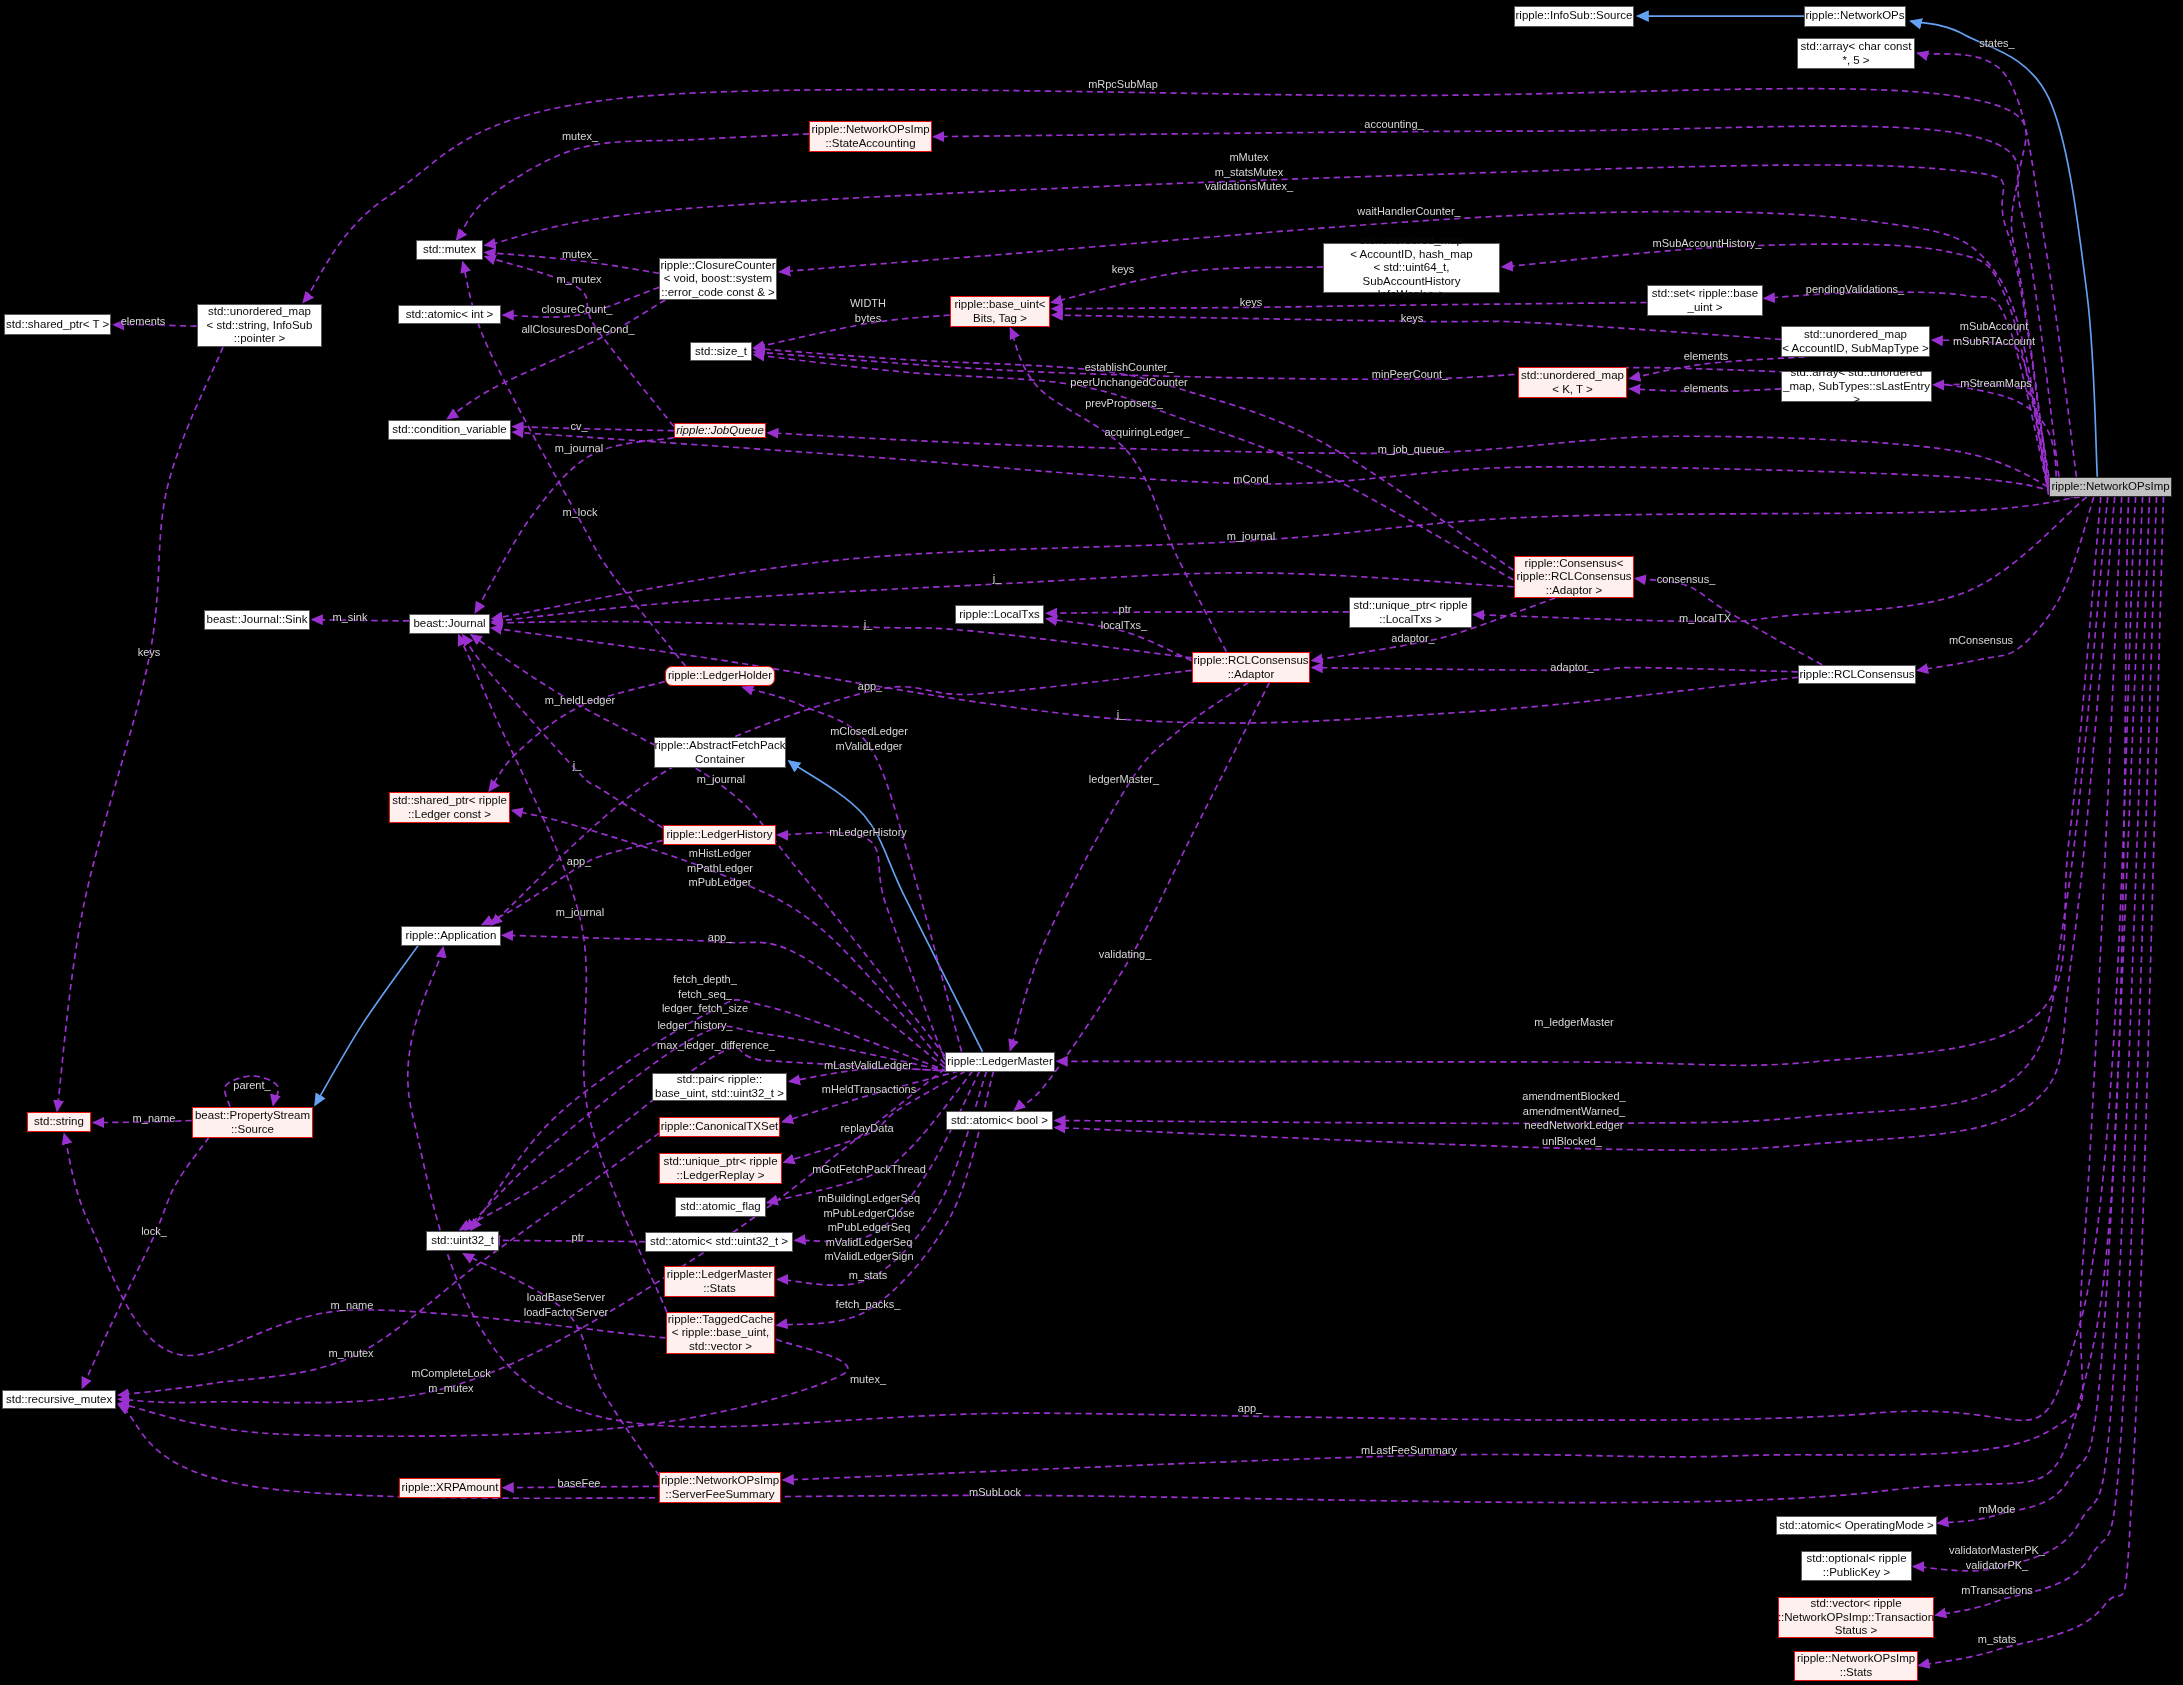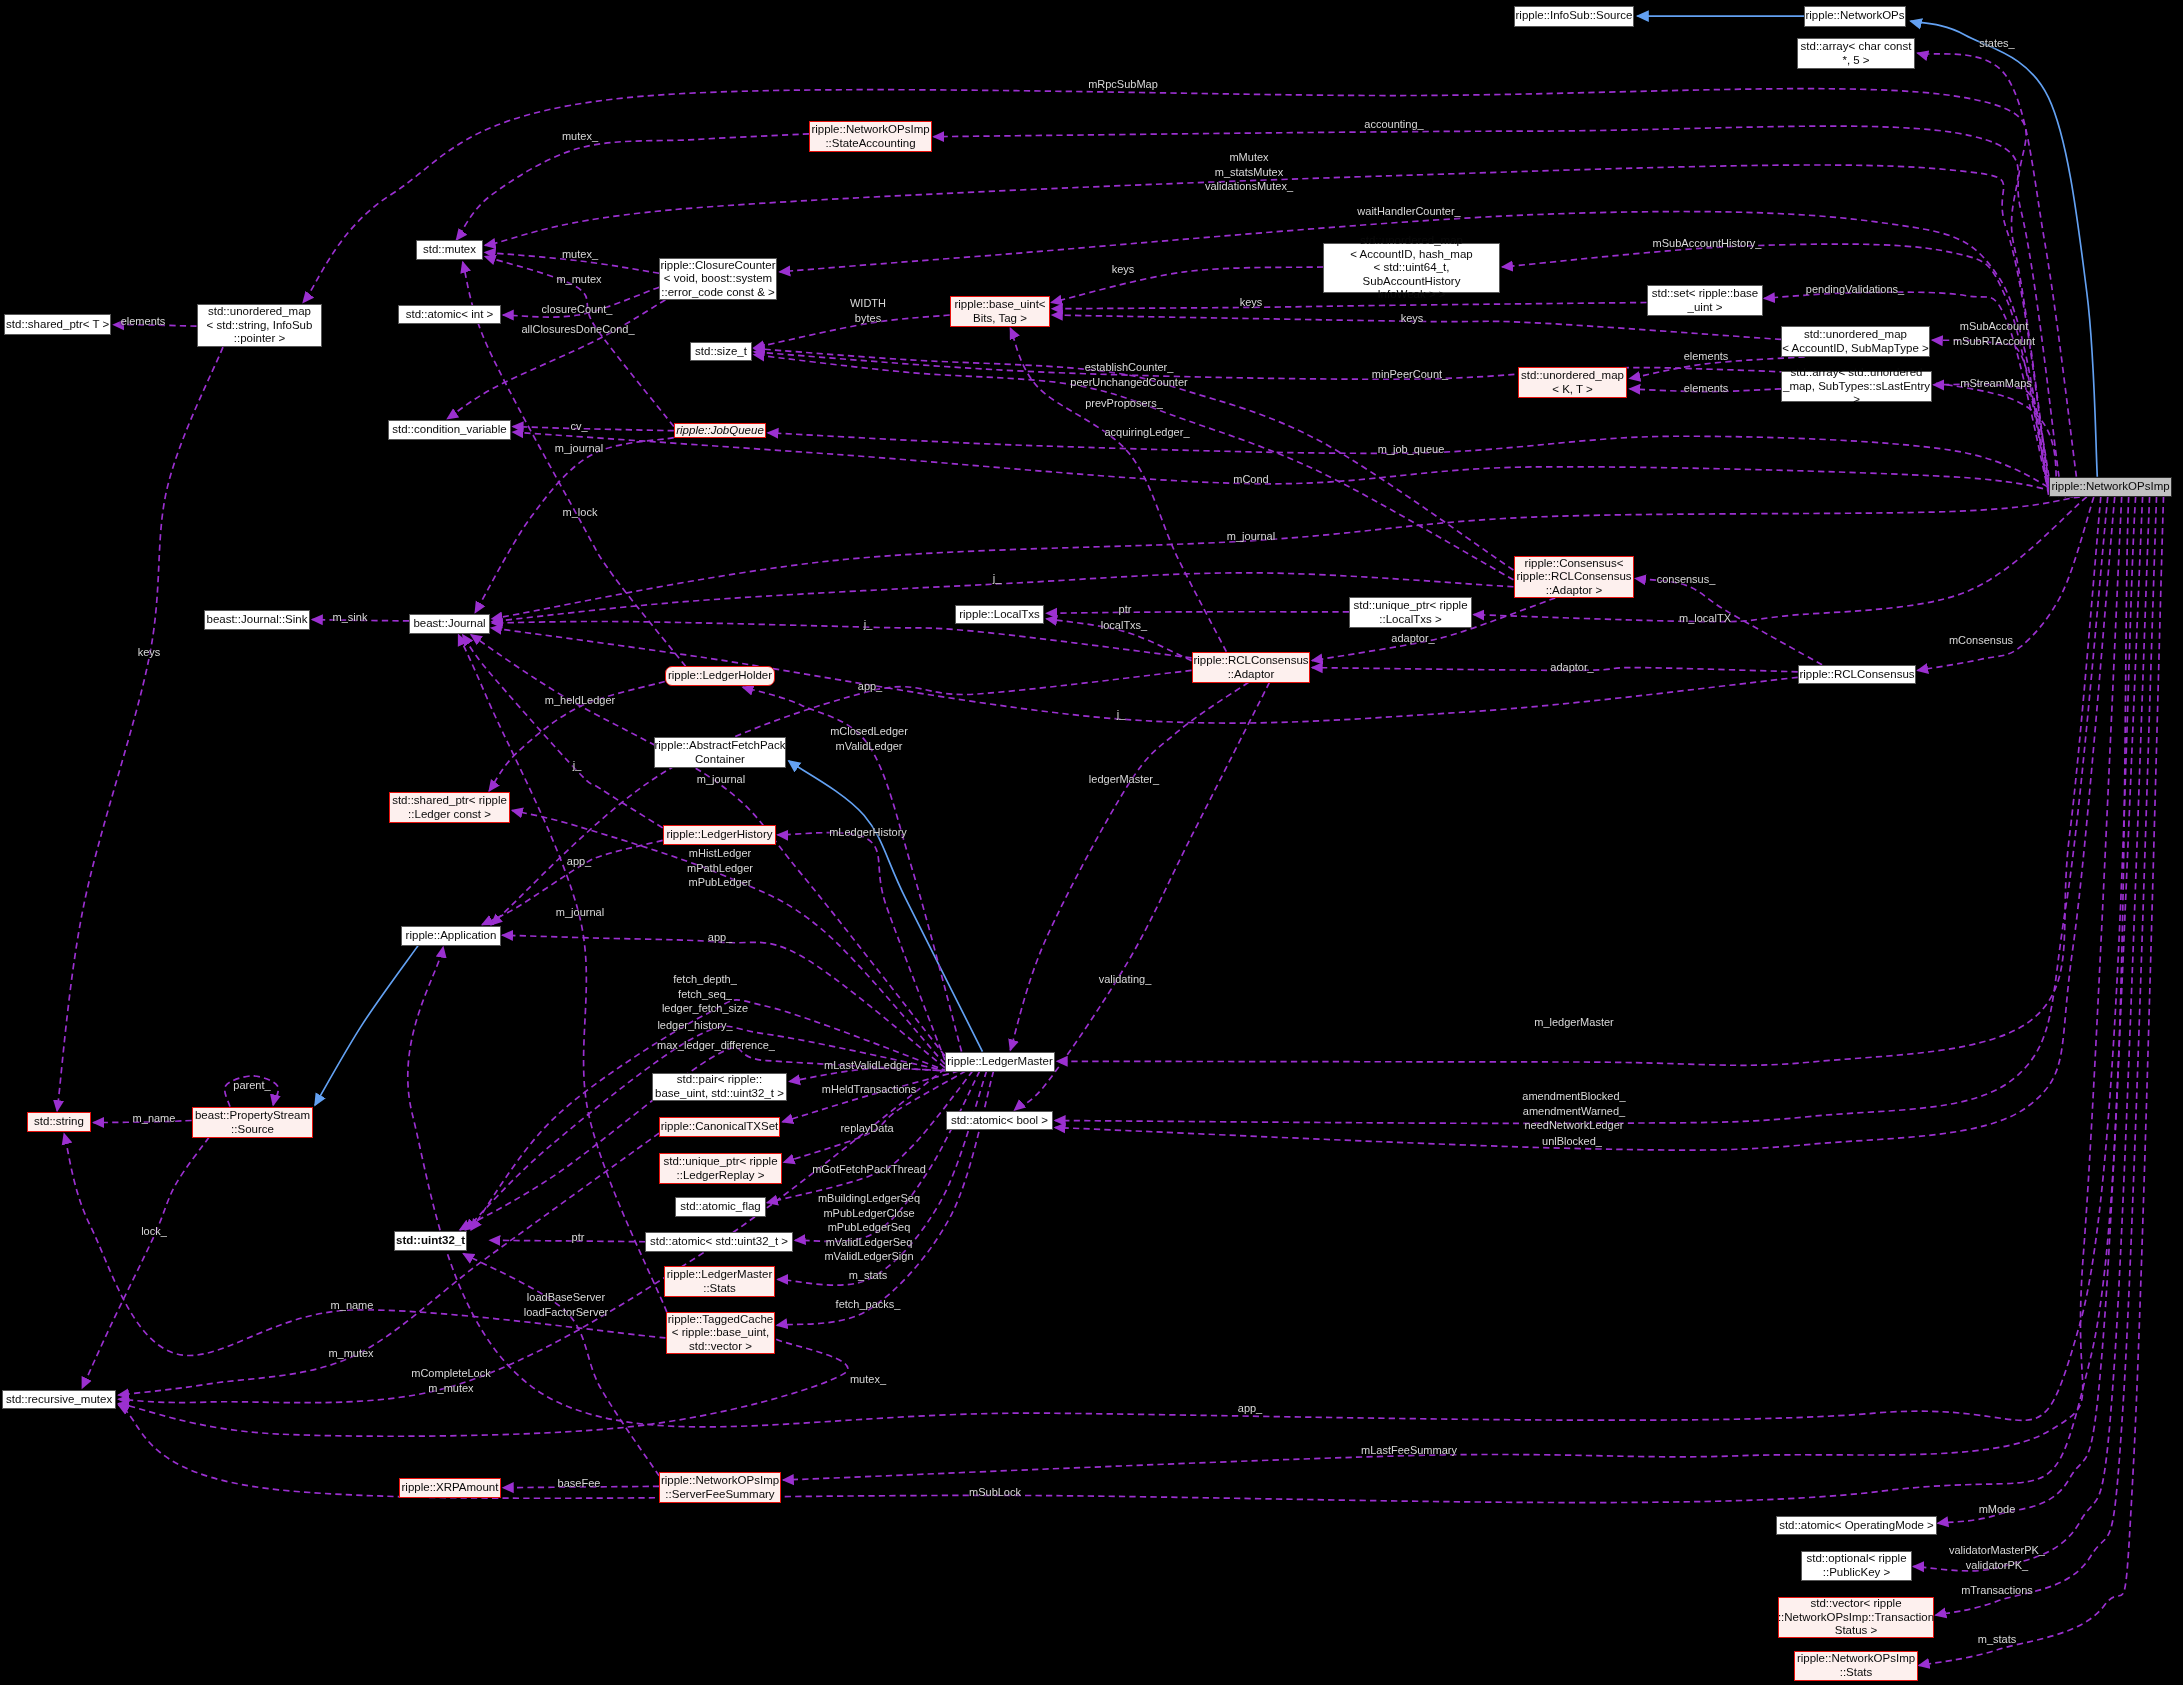--- a/index.html
+++ b/index.html
@@ -185,21 +185,21 @@
 mPubLedger</div>
       <div class="edge-label" style="left: 579px; top: 861px;">app_</div>
       <div class="edge-label" style="left: 580px; top: 912px;">m_journal</div>
       <div class="edge-label" style="left: 720px; top: 937px;">app_</div>
       <div class="edge-label" style="left: 705px; top: 994px;">fetch_depth_
 fetch_seq_
 ledger_fetch_size</div>
       <div class="edge-label" style="left: 695px; top: 1025px;">ledger_history_</div>
       <div class="edge-label" style="left: 716px; top: 1045px;">max_ledger_difference_</div>
       <div class="edge-label" style="left: 1574px; top: 1022px;">m_ledgerMaster</div>
-      <div class="edge-label" style="left: 1125px; top: 954px; margin-top: 25px;">validating_</div>
+      <div class="edge-label" style="left: 1125px; top: 954px;">validating_</div>
       <div class="edge-label" style="left: 1574px; top: 1111px;">amendmentBlocked_
 amendmentWarned_
 needNetworkLedger</div>
       <div class="edge-label" style="left: 1572px; top: 1141px;">unlBlocked_</div>
       <div class="edge-label" style="left: 868px; top: 1065px;">mLastValidLedger</div>
       <div class="edge-label" style="left: 869px; top: 1089px;">mHeldTransactions</div>
       <div class="edge-label" style="left: 867px; top: 1128px;">replayData</div>
       <div class="edge-label" style="left: 869px; top: 1169px;">mGotFetchPackThread</div>
       <div class="edge-label" style="left: 869px; top: 1227px;">mBuildingLedgerSeq
 mPubLedgerClose
@@ -291,21 +291,21 @@
       <div class="node red" style="left: 659px; top: 1117px; width: 121px; height: 19.5px;"><span>ripple::CanonicalTXSet</span></div>
       <div class="node red" style="left: 659px; top: 1153px; width: 123px; height: 31px;"><span>std::unique_ptr&lt; ripple
 ::LedgerReplay &gt;</span></div>
       <div class="node " style="left: 675px; top: 1197px; width: 91px; height: 19.5px;"><span>std::atomic_flag</span></div>
       <div class="node " style="left: 645px; top: 1232px; width: 148px; height: 19.5px;"><span>std::atomic&lt; std::uint32_t &gt;</span></div>
       <div class="node red" style="left: 664px; top: 1266px; width: 111px; height: 31px;"><span>ripple::LedgerMaster
 ::Stats</span></div>
       <div class="node red" style="left: 666px; top: 1312px; width: 109px; height: 42px;"><span>ripple::TaggedCache
 &lt; ripple::base_uint,
 std::vector &gt;</span></div>
-      <div class="node " style="left: 394px; top: 1231px; width: 73px; height: 20px; font-weight: bold;"><span>std::uint32_t</span></div>
+      <div class="node " style="left: 426px; top: 1231px; width: 73px; height: 20px;"><span>std::uint32_t</span></div>
       <div class="node " style="left: 946px; top: 1111px; width: 107px; height: 19px;"><span>std::atomic&lt; bool &gt;</span></div>
       <div class="node " style="left: 2.1px; top: 1390px; width: 114px; height: 19px;"><span>std::recursive_mutex</span></div>
       <div class="node red" style="left: 399px; top: 1478px; width: 102px; height: 19.5px;"><span>ripple::XRPAmount</span></div>
       <div class="node red" style="left: 659px; top: 1472px; width: 122px; height: 31px;"><span>ripple::NetworkOPsImp
 ::ServerFeeSummary</span></div>
       <div class="node " style="left: 1776px; top: 1516px; width: 161px; height: 19px;"><span>std::atomic&lt; OperatingMode &gt;</span></div>
       <div class="node " style="left: 1801px; top: 1551px; width: 111px; height: 30px;"><span>std::optional&lt; ripple
 ::PublicKey &gt;</span></div>
       <div class="node red" style="left: 1778px; top: 1597px; width: 156px; height: 41px;"><span>std::vector&lt; ripple
 ::NetworkOPsImp::Transaction

